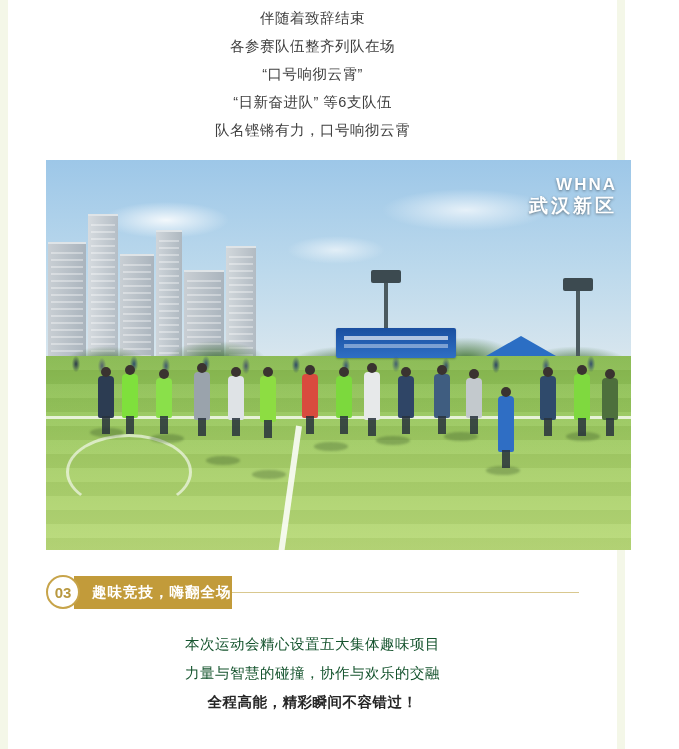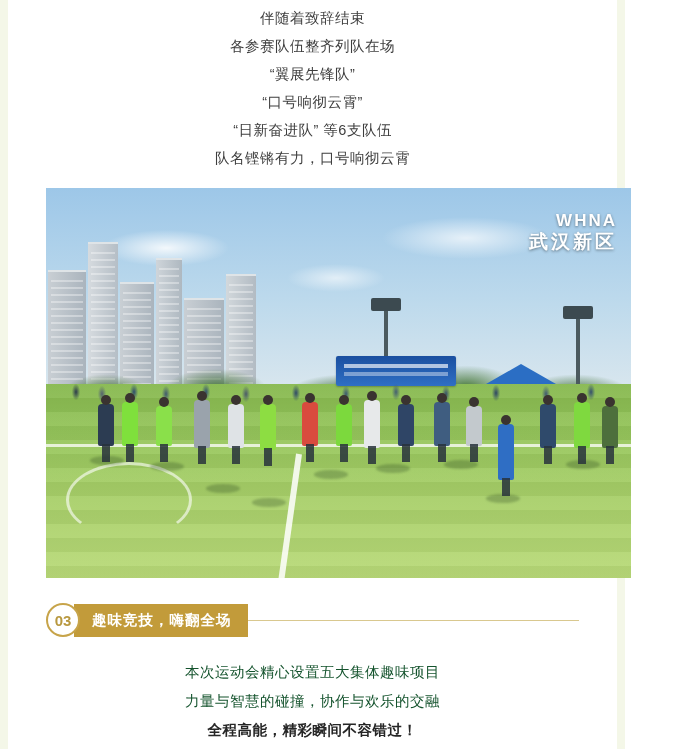--- a/index.html
+++ b/index.html
@@ -217,21 +217,21 @@
   }
   .shadow {
     position: absolute;
     width: 34px; height: 9px;
     background: rgba(40,70,30,0.28);
     border-radius: 50%;
     filter: blur(1px);
   }
   .watermark {
     position: absolute;
-    right: 14px; top: 24px;
+    right: 14px; top: 16px;
     text-align: right;
     color: #ffffff;
     text-shadow: 0 1px 3px rgba(0,0,0,0.45);
     line-height: 1.05;
   }
   .wm-top {
     font-size: 17px;
     font-weight: bold;
     letter-spacing: 2px;
   }
@@ -265,21 +265,21 @@
     z-index: 3;
     box-sizing: border-box;
   }
   .sec-pill {
     margin-left: -6px;
     background: #c29b3a;
     color: #ffffff;
     font-size: 14.5px;
     font-weight: bold;
     letter-spacing: 1px;
-    padding: 7px 16px 7px 18px;
+    padding: 7px 0 7px 18px;
     z-index: 2;
     white-space: nowrap;
   }
   .sec-rule {
     flex: 1;
     height: 1px;
     background: #d9c88f;
     margin-left: -1px;
   }
 
@@ -304,21 +304,20 @@
 
 <div class="page">
   <div class="edge-left"></div>
   <div class="edge-right"></div>
 
   <div class="content">
 
     <div class="intro-lines">
       <div class="intro-line">伴随着致辞结束</div>
       <div class="intro-line">各参赛队伍整齐列队在场</div>
-      <div class="intro-line">“翼展先锋队”</div>
       <div class="intro-line">“口号响彻云霄”</div>
       <div class="intro-line">“日新奋进队” 等6支队伍</div>
       <div class="intro-line">队名铿锵有力，口号响彻云霄</div>
     </div>
 
     <div class="photo-wrap">
       <div class="sky"></div>
       <div class="sky-clouds"></div>
       <div class="buildings">
         <div class="bld b1"></div>

